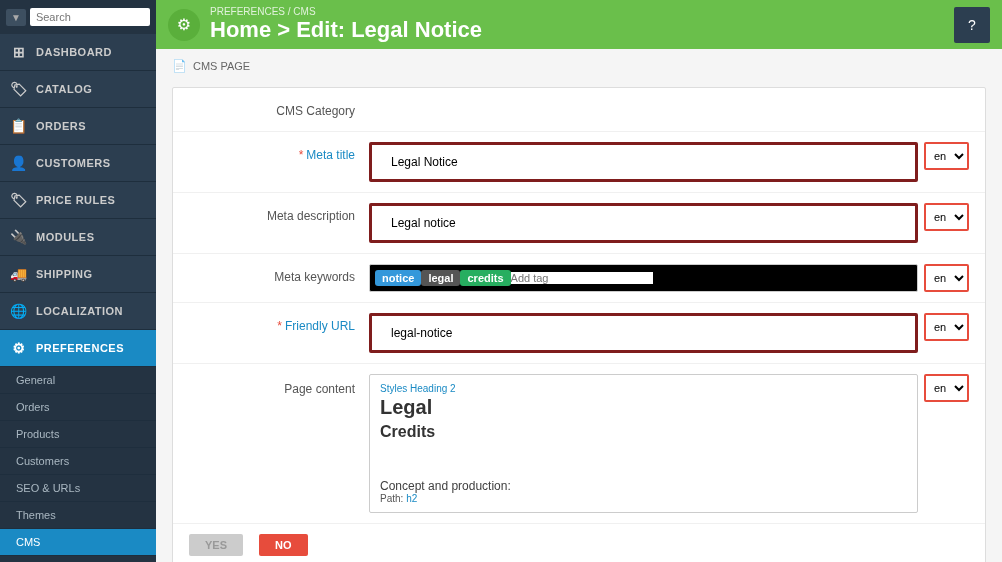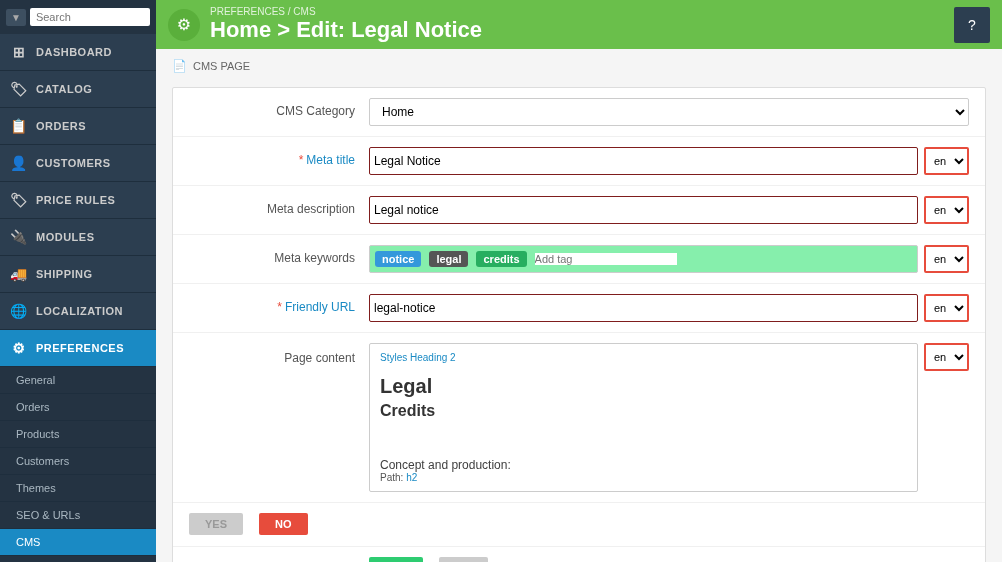--- a/index.html
+++ b/index.html
@@ -173,26 +173,26 @@
 
     .form-field {
       flex: 1;
       display: flex;
       align-items: flex-start;
       gap: 6px;
     }
 
     .form-input {
       flex: 1;
-      padding: 5px 4px;
-      border: 1px solid #7f1d1d;
+      padding: 5px 19px;
+      border: 3px solid #7f1d1d;
       border-radius: 2px;
       font-size: 12px;
       outline: none;
-      height: 28px;
+      height: 40px;
     }
 
     .lang-select {
       border: 2px solid #e74c3c;
       border-radius: 2px;
       padding: 3px 4px;
       font-size: 11px;
       background: #fff;
       cursor: pointer;
       height: 28px;
@@ -212,23 +212,23 @@
 
     
     .tags-container {
       flex: 1;
       border: 1px solid #ccc;
       border-radius: 2px;
       padding: 3px 5px;
       display: flex;
       align-items: center;
       flex-wrap: wrap;
-      gap: 8px;
+      gap: 0;
       min-height: 28px;
-      background: #86efac;
+      background: #000000;
     }
     .tag {
       padding: 2px 7px;
       border-radius: 3px;
       font-size: 11px;
       color: #fff;
       font-weight: bold;
     }
     .tag-blue { background: #3498db; }
     .tag-dark { background: #555; }
@@ -243,21 +243,21 @@
 
     
     .content-display {
       flex: 1;
       border: 1px solid #ccc;
       border-radius: 2px;
       padding: 8px 10px;
       background: #fff;
       min-height: 80px;
     }
-    .content-heading { font-size: 10px; color: #1a8ac4; margin-bottom: 12px; }
+    .content-heading { font-size: 10px; color: #1a8ac4; margin-bottom: 2px; }
     .content-h2 { font-size: 20px; font-weight: bold; color: #333; margin-bottom: 4px; }
     .content-credits { font-size: 16px; font-weight: bold; color: #333; margin-bottom: 4px; }
     .content-text { font-size: 12px; color: #404040; margin-top: 38px; }
     .content-path { font-size: 10px; color: #555; }
     .content-path a { color: #1a8ac4; text-decoration: none; }
 
     
     .toggle-group {
       display: flex;
       gap: 16px;
@@ -327,22 +327,22 @@
   <div class="sidebar-nav-item active">
     <span class="nav-icon">⚙</span>
     <span>PREFERENCES</span>
   </div>
 
   <div class="sidebar-sub-menu">
     <a class="sidebar-sub-item">General</a>
     <a class="sidebar-sub-item">Orders</a>
     <a class="sidebar-sub-item">Products</a>
     <a class="sidebar-sub-item">Customers</a>
+    <a class="sidebar-sub-item">SEO &amp; URLs</a>
     <a class="sidebar-sub-item">Themes</a>
-    <a class="sidebar-sub-item">SEO &amp; URLs</a>
     <a class="sidebar-sub-item active">CMS</a>
     <a class="sidebar-sub-item">Images</a>
 
   </div>
 
 </div>
 
 <div class="top-area">
   <div class="top-bar">
     <div class="top-bar-icon">
@@ -358,25 +358,20 @@
   <div class="main-content">
     <div class="page-header">
       <span class="page-header-icon">📄</span>
       <span>CMS PAGE</span>
     </div>
 
     <div class="form-section">
 
       <div class="form-row">
         <div class="form-label">CMS Category</div>
-        <div class="form-field">
-          <select class="cms-select">
-            <option>Home</option>
-          </select>
-        </div>
       </div>
 
       <div class="form-row">
         <div class="form-label required">
           <span class="required-star">*</span><span>Meta title</span>
         </div>
         <div class="form-field">
           <input class="form-input" type="text" value="Legal Notice" style="">
           <select class="lang-select">
             <option>en</option>

